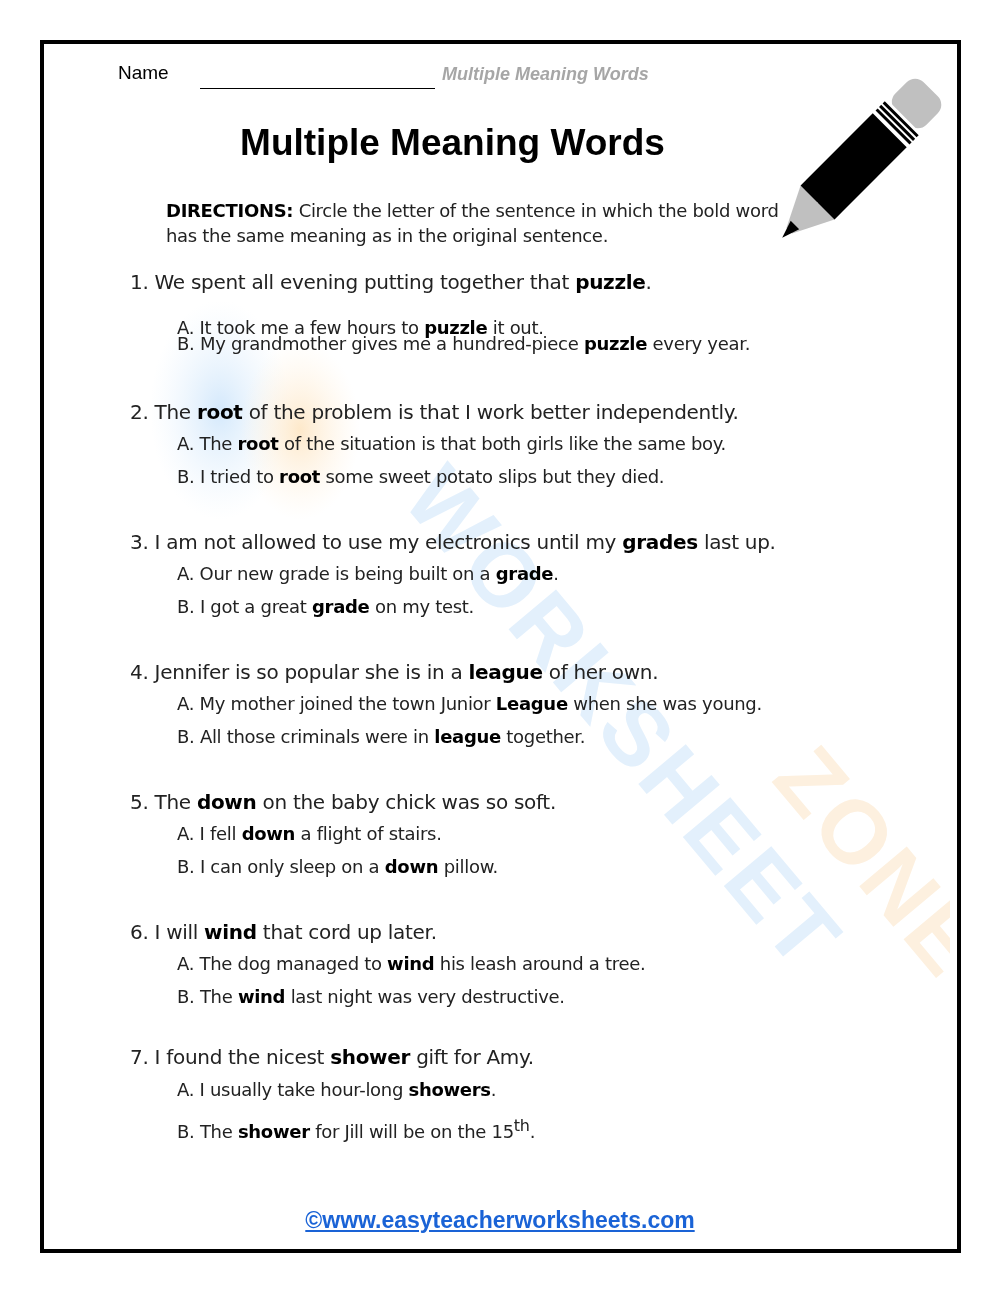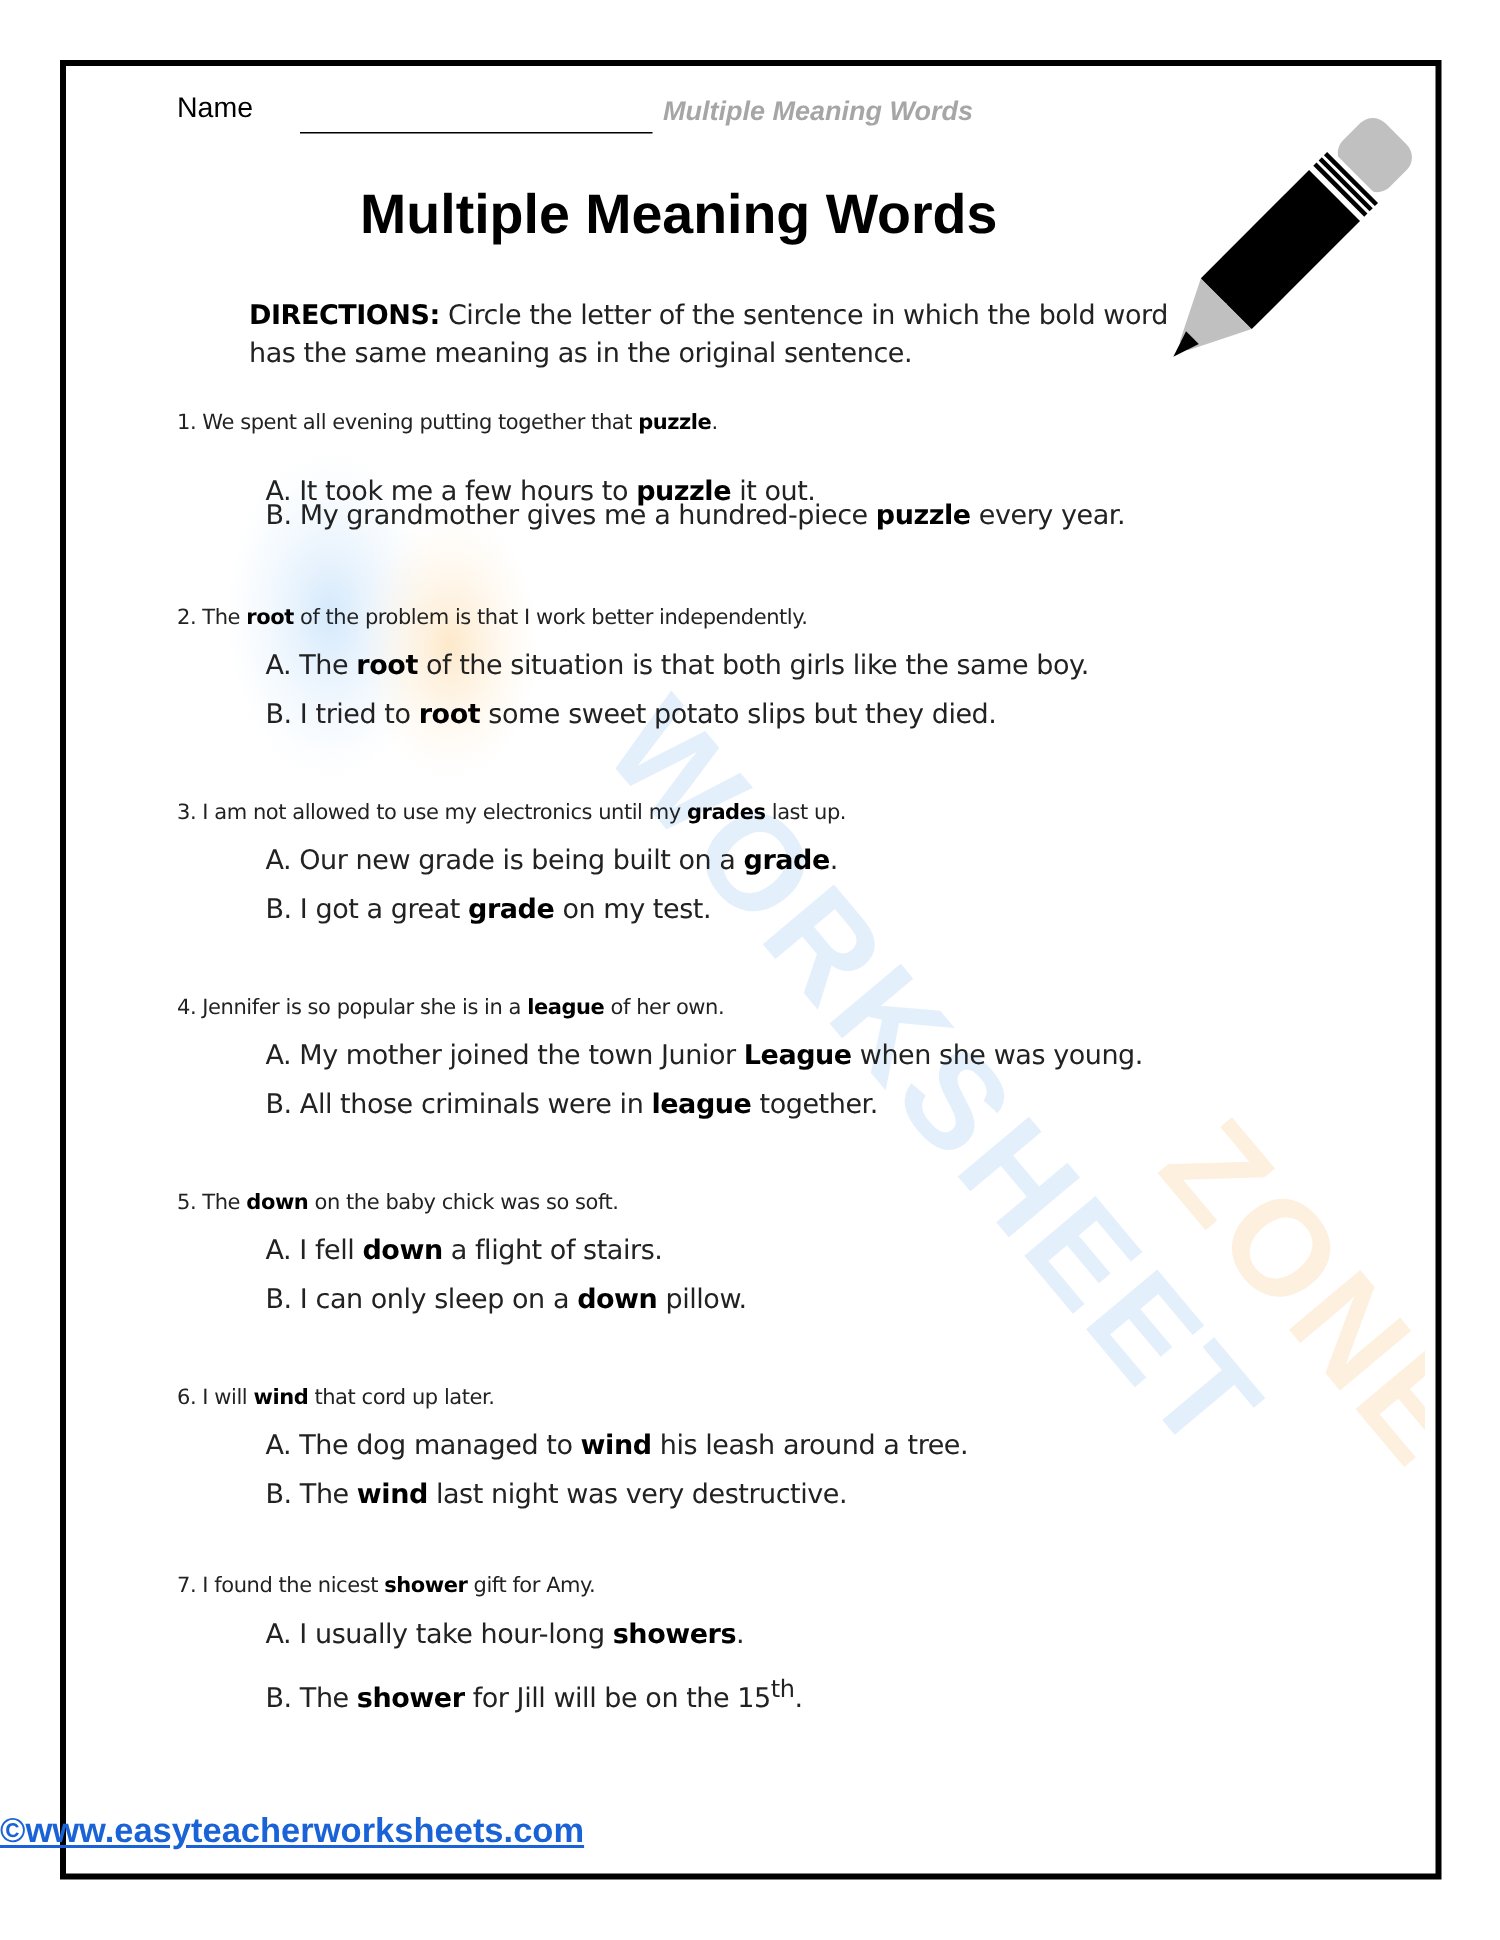--- a/index.html
+++ b/index.html
@@ -6,25 +6,25 @@
   body { width:1000px; height:1293px; position:relative; overflow:hidden; font-family:"DejaVu Sans", sans-serif; color:#111; }
   .frame { position:absolute; left:40px; top:40px; width:913px; height:1205px; border:4px solid #000; }
   .watermark { position:absolute; left:150px; top:300px; width:800px; height:700px; pointer-events:none; }
   .name-row { position:absolute; left:118px; top:62px; font-family:"Liberation Sans", sans-serif; font-size:19px; color:#000;text-align:right; }
   .name-line { position:absolute; left:200px; top:88px; width:235px; border-bottom:1.5px solid #000; }
   .header-title { position:absolute; left:442px; top:64px; font-family:"Liberation Sans", sans-serif; font-weight:bold; font-style:italic; font-size:18px; color:#a6a6a6; }
   .main-title { position:absolute; left:0; width:905px; top:122px; text-align:center; font-family:"Liberation Sans", sans-serif; font-weight:bold; font-size:37px; color:#000; }
   .pencil { position:absolute; left:765px; top:68px; width:190px; height:185px; }
   .directions { position:absolute; left:118px; top:198px; width:620px; font-size:18px; line-height:25px; color:#222; letter-spacing:-0.3px;margin-left:48px; }
   .directions b { color:#000; }
-  .q { position:absolute; left:118px; font-size:14px; line-height:24px; color:#222; letter-spacing:-0.3px; white-space:nowrap; }
+  .q { position:absolute; left:130px; font-size:20px; line-height:24px; color:#222; letter-spacing:-0.3px; white-space:nowrap; }
   .opt { position:absolute; left:177px; font-size:18px; line-height:24px; color:#222; letter-spacing:-0.3px; white-space:nowrap; }
   b { font-weight:bold; color:#000; }
   sup { font-size:16px; }
-  .footer-link { position:absolute; left:0; width:1000px; top:1207px; text-align:left; font-family:"Liberation Sans", sans-serif; font-weight:bold; font-size:23px; color:#1a63d6; text-decoration:underline; }
+  .footer-link { position:absolute; left:0; width:1000px; top:1207px; text-align:center; font-family:"Liberation Sans", sans-serif; font-weight:bold; font-size:23px; color:#1a63d6; text-decoration:underline; }
 </style>
 </head>
 <body>
 
 <div class="frame"></div>
 
 <svg class="watermark" viewBox="0 0 800 700">
   <defs>
     <radialGradient id="wmBlue" cx="50%" cy="50%" r="50%">
       <stop offset="0%" stop-color="#cfe6fb" stop-opacity="0.9"></stop>

